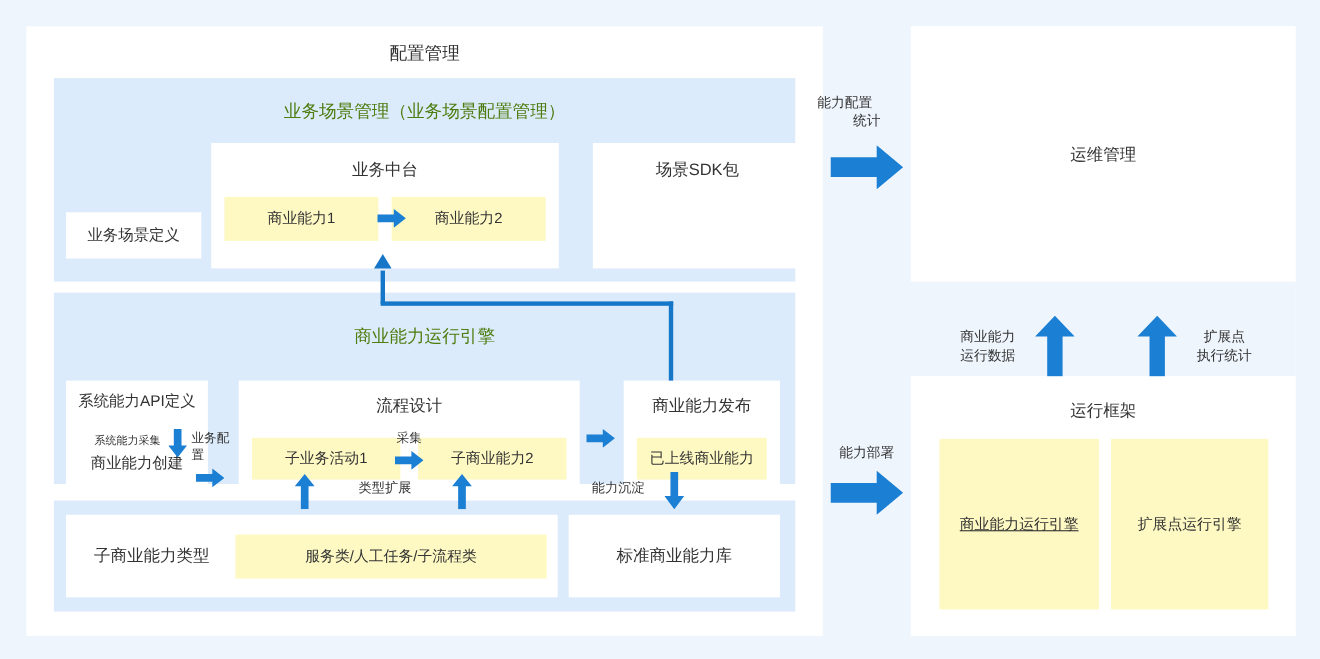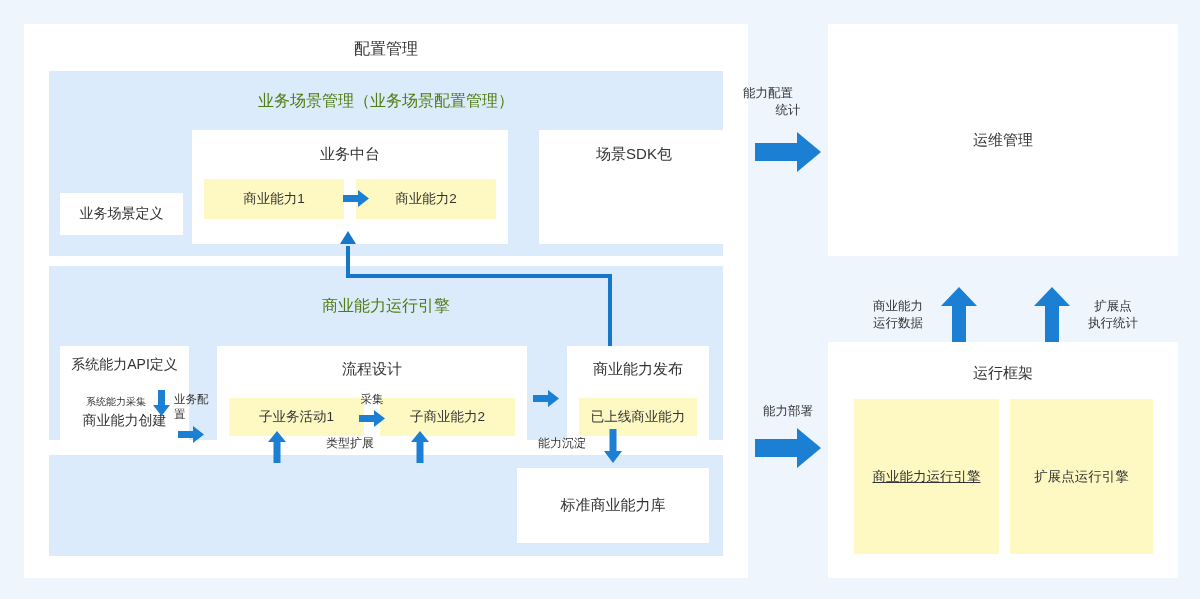--- a/index.html
+++ b/index.html
@@ -137,20 +137,24 @@
       </div>
 
       <div class="abs wbox" style="left:518px; top:80px; width:142px; height:106px;">
         <div class="abs ctr t-box" style="left:0; top:10px; width:142px; height:26px;">商业能力发布</div>
         <div class="abs lbox ctr t-inner" style="left:12px; top:52px; width:118px; height:38px;">已上线商业能力</div>
       </div>
     </div>
 
     <div class="abs panel" style="left:25px; top:431px; width:674px; height:101px;">
 
+      <div class="abs wbox" style="left:11px; top:13px; width:447px; height:75px;">
+        <div class="abs ctr t-box" style="left:8px; top:0; width:140px; height:75px;">子商业能力类型</div>
+        <div class="abs lbox ctr t-inner" style="left:154px; top:18px; width:283px; height:40px;">服务类/人工任务/子流程类</div>
+      </div>
 
       <div class="abs wbox ctr t-box" style="left:468px; top:13px; width:192px; height:75px;">标准商业能力库</div>
     </div>
 
     <div class="conn" style="left:584px; top:250px; width:4px; height:72px;"></div>
     <div class="conn" style="left:322px; top:250px; width:266px; height:4px;"></div>
     <div class="conn" style="left:322px; top:222px; width:4px; height:30px;"></div>
     <div class="arrow-u" style="left:316px; top:207px;">
       <svg width="16" height="17" viewBox="0 0 16 17">
         <polygon points="8,0 16,13 0,13" fill="#1677c9"></polygon>

